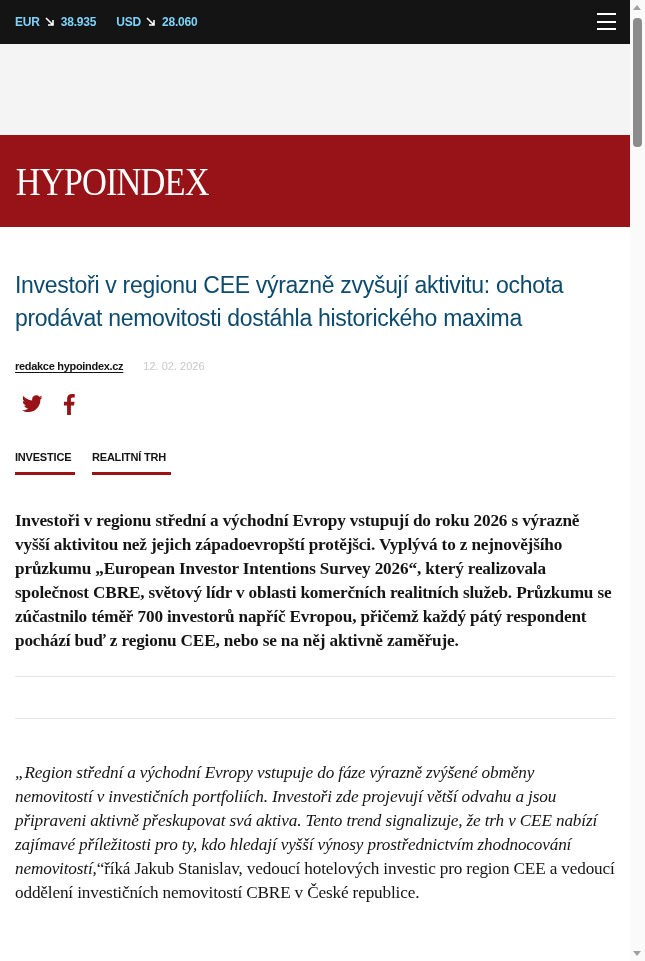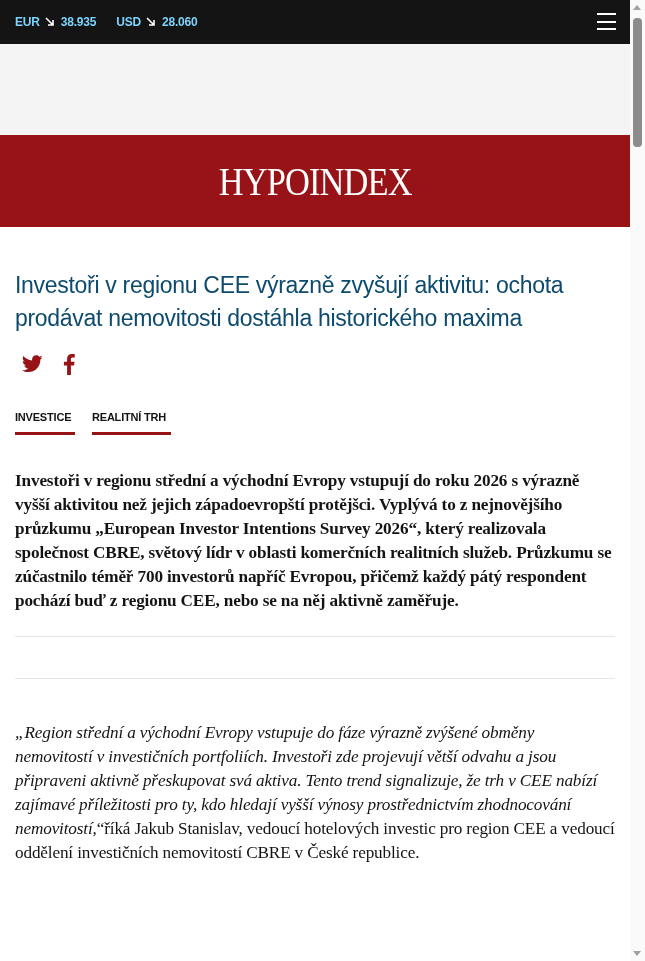--- a/index.html
+++ b/index.html
@@ -13,21 +13,21 @@
     .ticker { display: flex; align-items: center; color: #7dd3fc; font-size: 12px; font-weight: bold; letter-spacing: -0.2px; margin-right: 20px; }
     .ticker .cur { margin-right: 5px; }
     .ticker .arrow { display: inline-block; width: 10px; height: 10px; margin-right: 6px; }
     .hamburger { position: absolute; right: 14px; top: 13px; width: 19px; height: 17px; display: flex; flex-direction: column; justify-content: space-between; cursor: pointer; }
     .hamburger span { display: block; height: 2px; background: #fff; }
 
     
     .adband { height: 91px; background: #f4f4f4; }
 
     
-    .logoband { height: 92px; background: #971317; display: flex; align-items: center; justify-content: center; }
+    .logoband { height: 92px; background: #971317; display: flex; align-items: center; }
     .logo { color: #fff; font-family: "Liberation Serif", serif; font-size: 40px; letter-spacing: -1px; transform: scaleX(0.86); font-weight: normal; line-height: 1; padding-top: 2px; }
 
     .content { padding: 0 15px; }
 
     .title { margin-top: 42px; font-size: 23px; line-height: 33px; font-weight: normal; color: #0c4a6e; letter-spacing: -0.3px; width: 590px; }
 
     .meta { display: flex; align-items: center; margin-top: 22px; height: 18px; }
     .author { font-size: 11px; font-weight: bold; color: #141414; text-decoration: underline; text-underline-offset: 2px; letter-spacing: -0.3px; cursor: pointer; }
     .date { font-size: 11px; color: #c8c8c8; margin-left: 20px; }
 
@@ -85,20 +85,24 @@
 
   <div class="adband"></div>
 
   <div class="logoband">
     <div class="logo">HYPOINDEX</div>
   </div>
 
   <main class="content">
     <h1 class="title">Investoři v regionu CEE výrazně zvyšují aktivitu: ochota prodávat nemovitosti dostáhla historického maxima</h1>
 
+    <div class="meta">
+      <a class="author">redakce hypoindex.cz</a>
+      <span class="date">12. 02. 2026</span>
+    </div>
 
     <div class="social">
       <svg class="ico tw" viewBox="0 0 24 20">
         <path fill="#971317" d="M23.6 2.3c-.9.4-1.8.6-2.8.8 1-.6 1.8-1.5 2.1-2.7-.9.6-2 1-3.1 1.2C18.9.6 17.6 0 16.3 0c-2.7 0-4.8 2.2-4.8 4.8 0 .4 0 .8.1 1.1C7.5 5.7 4 3.8 1.6.9c-.4.7-.7 1.6-.7 2.4 0 1.7.9 3.2 2.2 4-.8 0-1.5-.2-2.2-.6v.1c0 2.3 1.7 4.3 3.9 4.7-.4.1-.8.2-1.3.2-.3 0-.6 0-.9-.1.6 1.9 2.4 3.3 4.5 3.4-1.7 1.3-3.7 2.1-6 2.1-.4 0-.8 0-1.2-.1 2.1 1.4 4.7 2.2 7.4 2.2 8.9 0 13.7-7.4 13.7-13.7v-.6c1-.7 1.8-1.5 2.4-2.5z"></path>
       </svg>
       <svg class="ico fb" viewBox="0 0 12 22">
         <path fill="#971317" d="M8 22V12h3.3l.5-3.9H8V5.6c0-1.1.3-1.9 1.9-1.9H12V.2C11.6.1 10.4 0 9 0 6 0 4 1.8 4 5.2v2.9H.7V12H4v10h4z"></path>
       </svg>
     </div>
 

